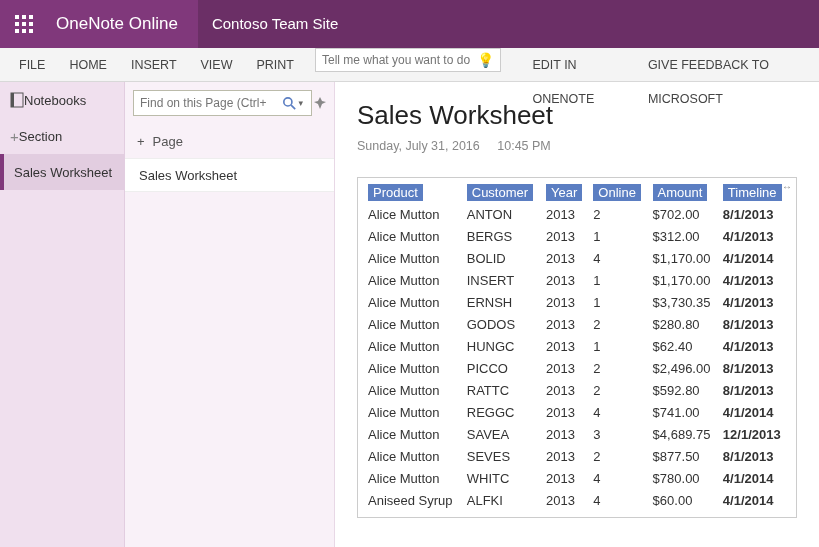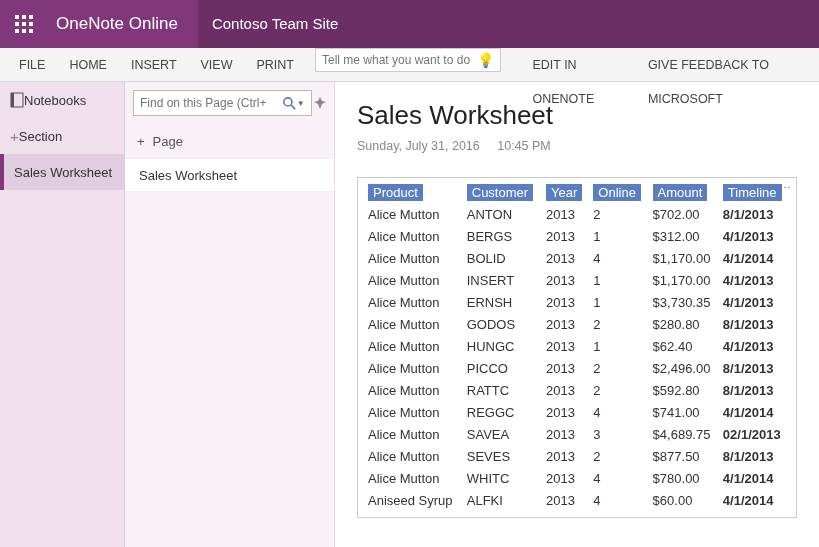--- a/index.html
+++ b/index.html
@@ -227,21 +227,21 @@
                 <td>4</td>
                 <td>$741.00</td>
                 <td class="bold">4/1/2014</td>
               </tr>
               <tr>
                 <td>Alice Mutton</td>
                 <td>SAVEA</td>
                 <td>2013</td>
                 <td>3</td>
                 <td>$4,689.75</td>
-                <td class="bold">02/1/2013</td>
+                <td class="bold">12/1/2013</td>
               </tr>
               <tr>
                 <td>Alice Mutton</td>
                 <td>SEVES</td>
                 <td>2013</td>
                 <td>2</td>
                 <td>$877.50</td>
                 <td class="bold">8/1/2013</td>
               </tr>
               <tr>

